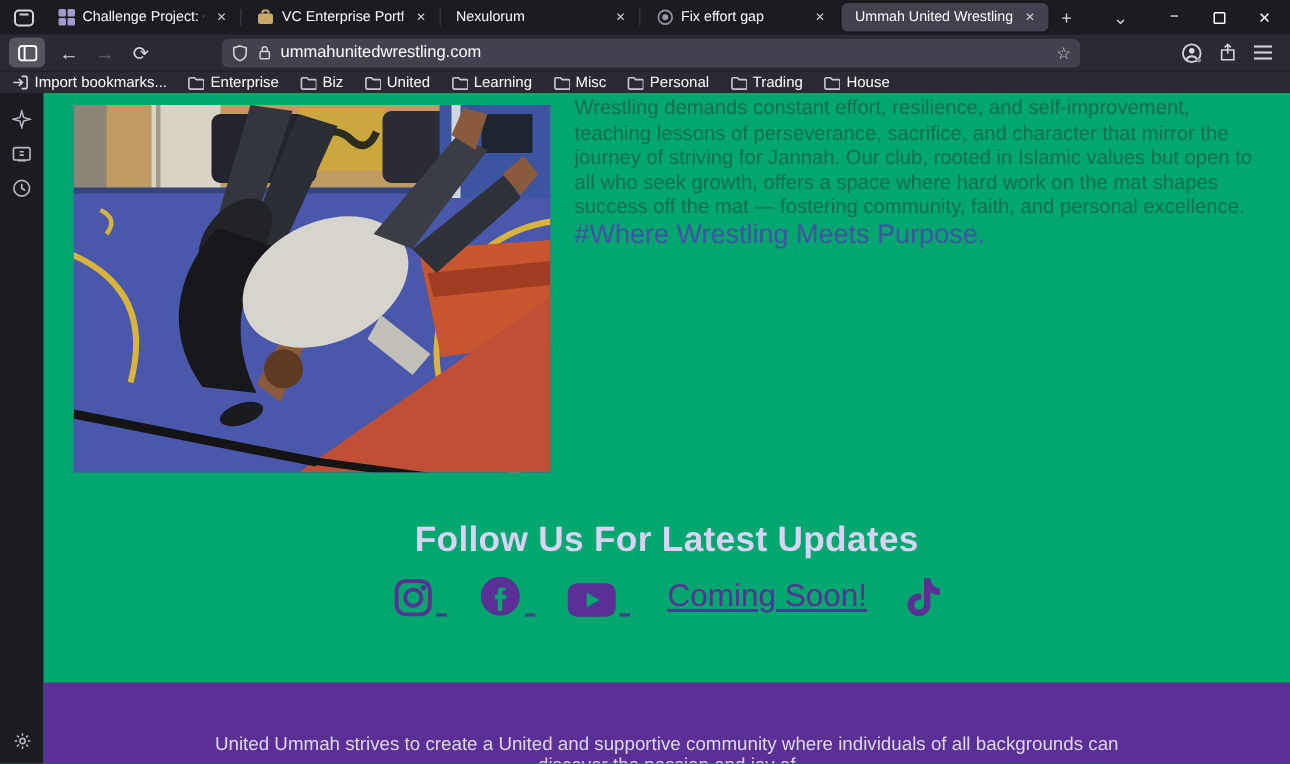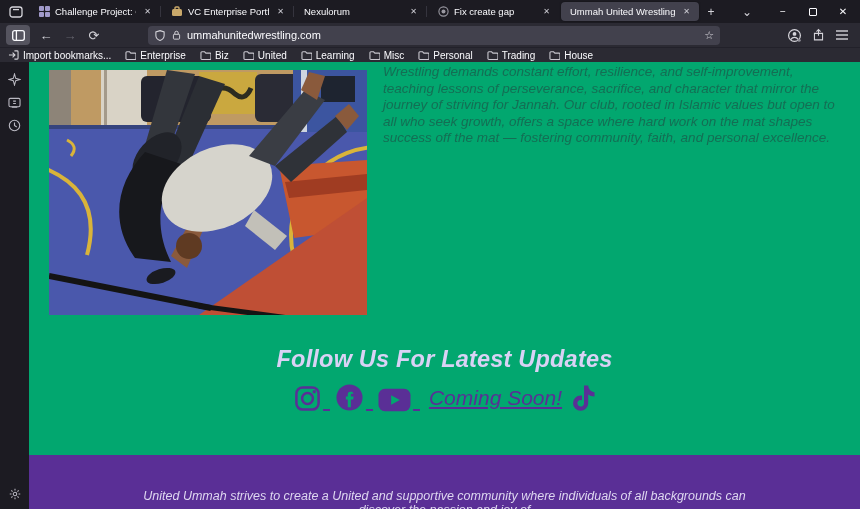--- a/index.html
+++ b/index.html
@@ -43,32 +43,32 @@
           display:flex;align-items:center;padding:0 6px;gap:5px;max-width:572px;}
   .url-text{flex:1;color:var(--chrome-text);font-size:11px;white-space:nowrap;overflow:hidden;}
   .starbtn{color:var(--chrome-icon);font-size:11px;flex:0 0 auto;}
 
   
   .bookmarksbar{height:14px;background:var(--toolbar-bg);display:flex;align-items:center;padding:0 8px;gap:14px;
                 color:var(--chrome-text);font-size:10px;overflow:hidden;}
   .bm{display:flex;align-items:center;gap:4px;white-space:nowrap;flex:0 0 auto;}
 
   
-  .body-row{display:flex;height:447px;font-style:italic;}
+  .body-row{display:flex;height:447px;}
   .sidebar{width:29px;background:var(--tabbar-bg);position:relative;flex:0 0 auto;}
   .side-ico{position:absolute;left:7px;width:15px;height:15px;display:flex;align-items:center;justify-content:center;color:#b9b8c1;}
   .content{flex:1;position:relative;background:var(--green);overflow:hidden;}
 
   .hero{position:absolute;left:20px;top:8px;width:318px;height:245px;overflow:hidden;background:#4a58ac;}
   .paragraph{position:absolute;left:354px;top:2px;width:454px;font-size:13.5px;line-height:16.6px;
              color:var(--paragraph-color);}
   .hashtag{position:absolute;left:354px;top:84px;font-size:18px;color:var(--hashtag-color);}
   .follow{position:absolute;left:0;top:284px;width:100%;text-align:center;font-size:23.5px;font-weight:bold;
           color:var(--heading-color);letter-spacing:.2px;}
-  .social-row{position:absolute;left:0;top:318px;width:100%;display:flex;align-items:flex-end;justify-content:center;gap:5px;height:32px;}
+  .social-row{position:absolute;left:0;top:318px;width:100%;display:flex;align-items:flex-end;justify-content:center;gap:21px;height:32px;}
   .social-link{display:flex;align-items:flex-end;}
   .underscore{display:inline-block;width:7px;height:2px;background:var(--purple);margin:0 0 1px 2px;}
   .coming-soon{font-size:21px;color:var(--purple);text-decoration:underline;padding:0 4px 2px 4px;}
   .site-footer{position:absolute;left:0;top:393px;width:100%;height:60px;background:var(--purple);}
   .site-footer p{margin-top:34px;text-align:center;font-size:12.5px;color:var(--footer-text-color);padding:0 90px;}
 
   svg{display:block;}
 </style>
 </head>
 <body>
@@ -110,21 +110,21 @@
       <span class="tab-close">✕</span>
     </div>
 
     <div class="tab">
       <span class="favicon">
         <svg width="11" height="11" viewBox="0 0 11 11">
             <circle cx="5.5" cy="5.5" r="4.6" fill="none" stroke="#9a99a2" stroke-width="1.1"></circle>
             <circle cx="5.5" cy="5.5" r="2" fill="#9a99a2"></circle>
           </svg>
       </span>
-      <span class="tab-label">Fix create gap</span>
+      <span class="tab-label">Fix effort gap</span>
       <span class="tab-close">✕</span>
     </div>
 
     <div class="tab active" style="width:138px">
       <span class="tab-label">Ummah United Wrestling Club</span>
       <span class="tab-close">✕</span>
     </div>
 
     <div class="tbtn">+</div>
     <div class="tbtn" style="margin-left:14px">⌄</div>
@@ -313,20 +313,21 @@
           <ellipse cx="168" cy="118" rx="58" ry="40" fill="#d6d4cc" transform="rotate(-25 168 118)"></ellipse>
           <path d="M205 140 L238 166 L226 180 L196 156 Z" fill="#c2c0b8"></path>
           <path d="M200 86 L256 20 L276 30 L226 96 Z" fill="#3a3d44"></path>
           <path d="M226 96 L288 46 L298 62 L242 112 Z" fill="#2f3238"></path>
           <path d="M252 20 L260 2 L276 6 L268 30 Z" fill="#8a5a3c"></path>
           <path d="M286 46 L300 34 L310 46 L298 60 Z" fill="#8a5a3c"></path>
         </svg>
       </div>
 
       <p class="paragraph">Wrestling demands constant effort, resilience, and self-improvement, teaching lessons of perseverance, sacrifice, and character that mirror the journey of striving for Jannah. Our club, rooted in Islamic values but open to all who seek growth, offers a space where hard work on the mat shapes success off the mat — fostering community, faith, and personal excellence.</p>
+      <p class="hashtag">#Where Wrestling Meets Purpose.</p>
       <h2 class="follow">Follow Us For Latest Updates</h2>
 
       <div class="social-row">
         <span class="social-link">
           <svg width="27" height="27" viewBox="0 0 28 28">
             <rect x="2.5" y="2.5" width="23" height="23" rx="6.5" fill="none" stroke="#5a2f96" stroke-width="2.6"></rect>
             <circle cx="14" cy="14" r="5.6" fill="none" stroke="#5a2f96" stroke-width="2.6"></circle>
             <circle cx="21" cy="7" r="1.8" fill="#5a2f96"></circle>
           </svg>
           <span class="underscore"></span>

